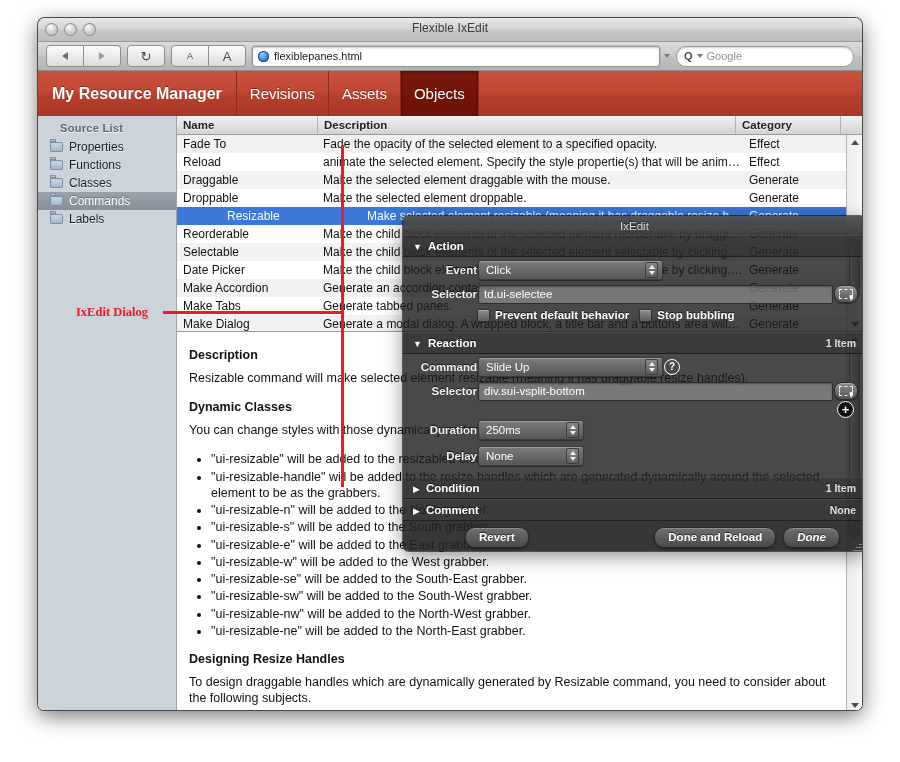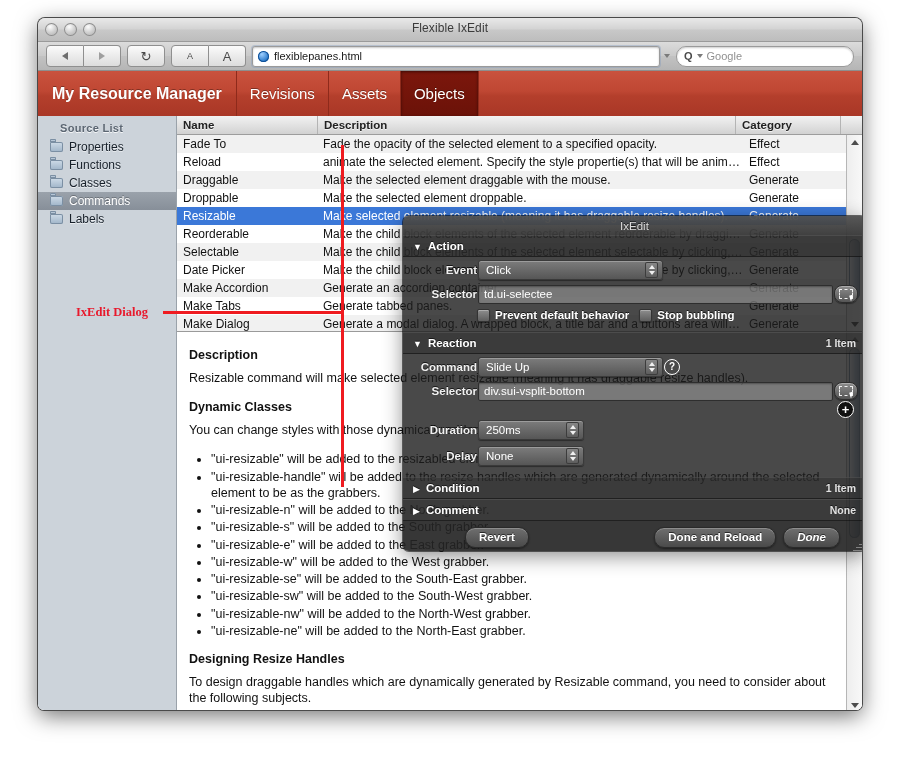--- a/index.html
+++ b/index.html
@@ -88,21 +88,21 @@
   .thead{display:flex;height:18px;align-items:stretch;
          background:linear-gradient(to bottom,#f2f2f2,#d2d2d2);border-bottom:1px solid #9d9d9d;}
   .th{font-size:11.5px;font-weight:bold;color:#222;display:flex;align-items:center;padding-left:6px;
       border-right:1px solid #b4b4b4;text-shadow:0 1px 0 rgba(255,255,255,.7);}
   .th.c1{width:134px;}.th.c2{flex:1;}.th.c3{width:98px;}
   .th.spacer{width:15px;border-right:none;}
   .rows{position:absolute;left:0;right:15px;top:19px;bottom:0;}
   .row{display:flex;height:18px;align-items:center;font-size:12px;color:#111;}
   .row:nth-child(odd){background:#f1f1f1;}
   .row:nth-child(even){background:#fff;}
-  .row.sel{background:#3b78d8;color:#fff;}
+  .row.sel{background:#3b78d8;color:#fff;padding-left:44px;}
   .cel1{width:134px;padding-left:6px;overflow:hidden;white-space:nowrap;}
   .cel2{flex:1;padding-left:6px;overflow:hidden;white-space:nowrap;text-overflow:ellipsis;}
   .cel3{width:98px;padding-left:6px;overflow:hidden;white-space:nowrap;}
 
   
   #desc{flex:1;position:relative;background:#fff;overflow:hidden;}
   .dinner{position:absolute;left:0;right:15px;top:0;bottom:0;padding:12px 16px 0 12px;}
   .dh{font-size:12.5px;font-weight:bold;color:#111;margin:4px 0 9px;}
   .dp{font-size:12.5px;color:#111;margin:0 0 13px;line-height:1.25;}
   ul.dl{margin:0 0 13px 0;padding-left:22px;}

